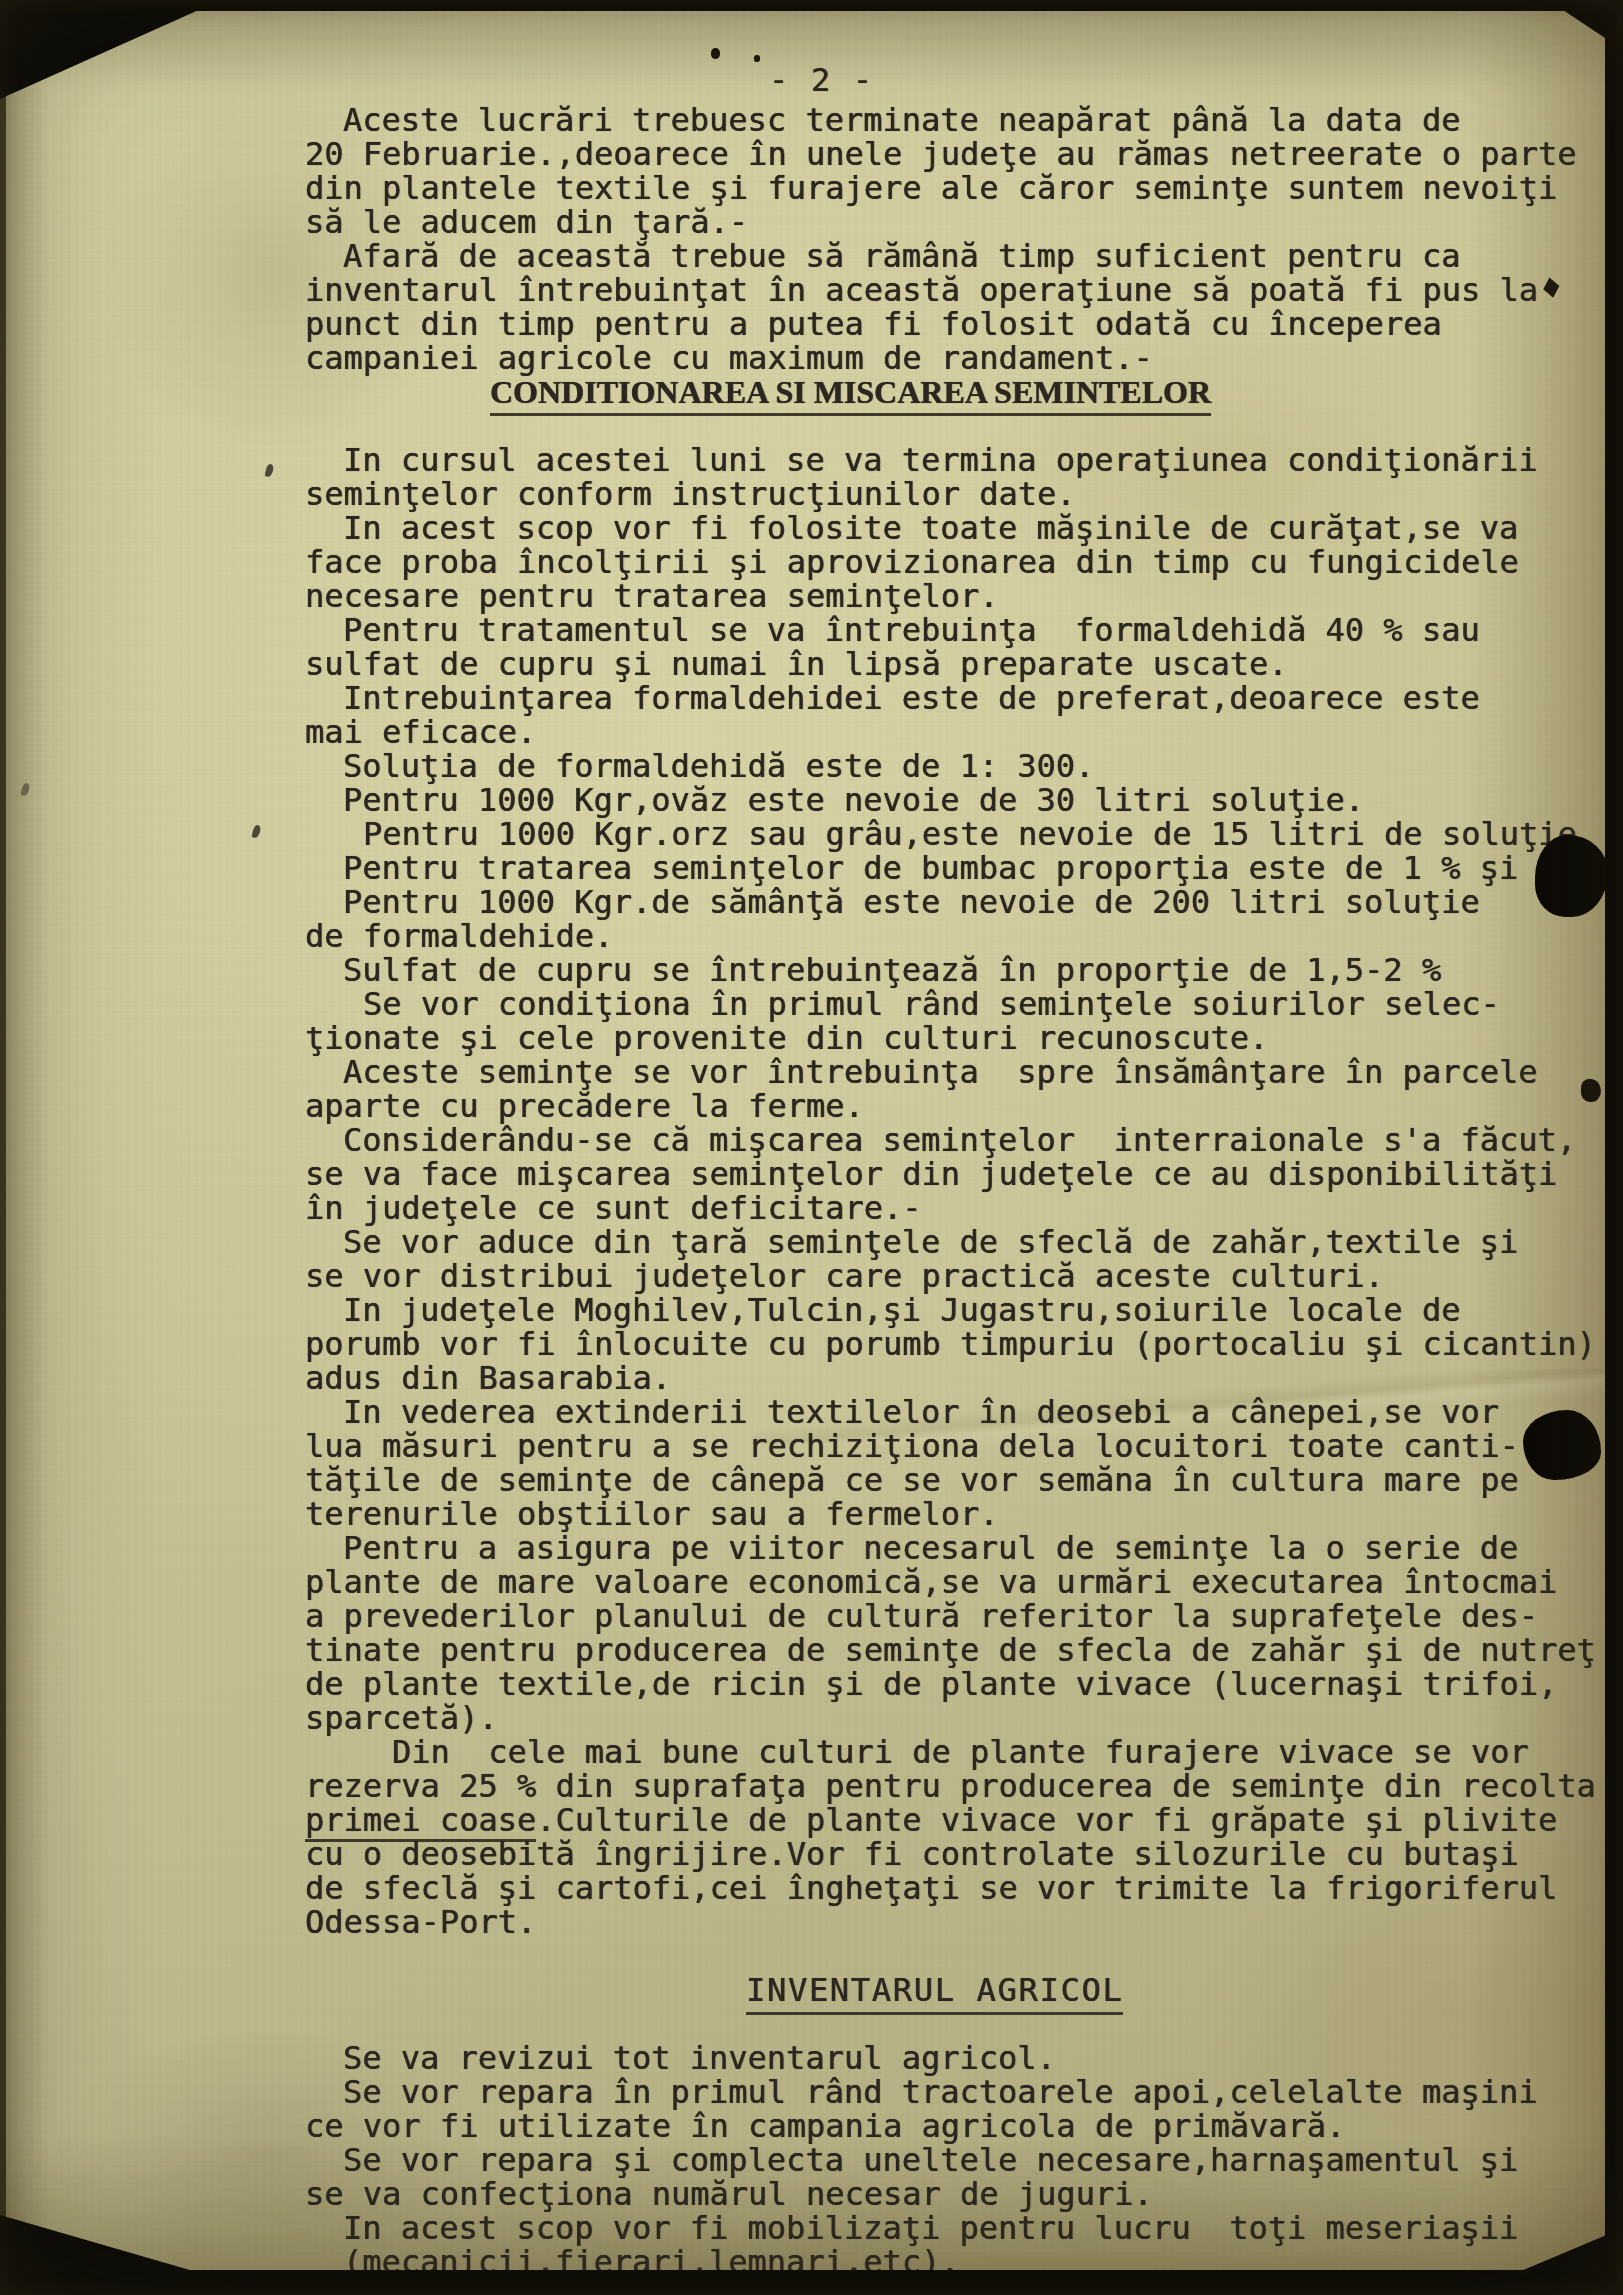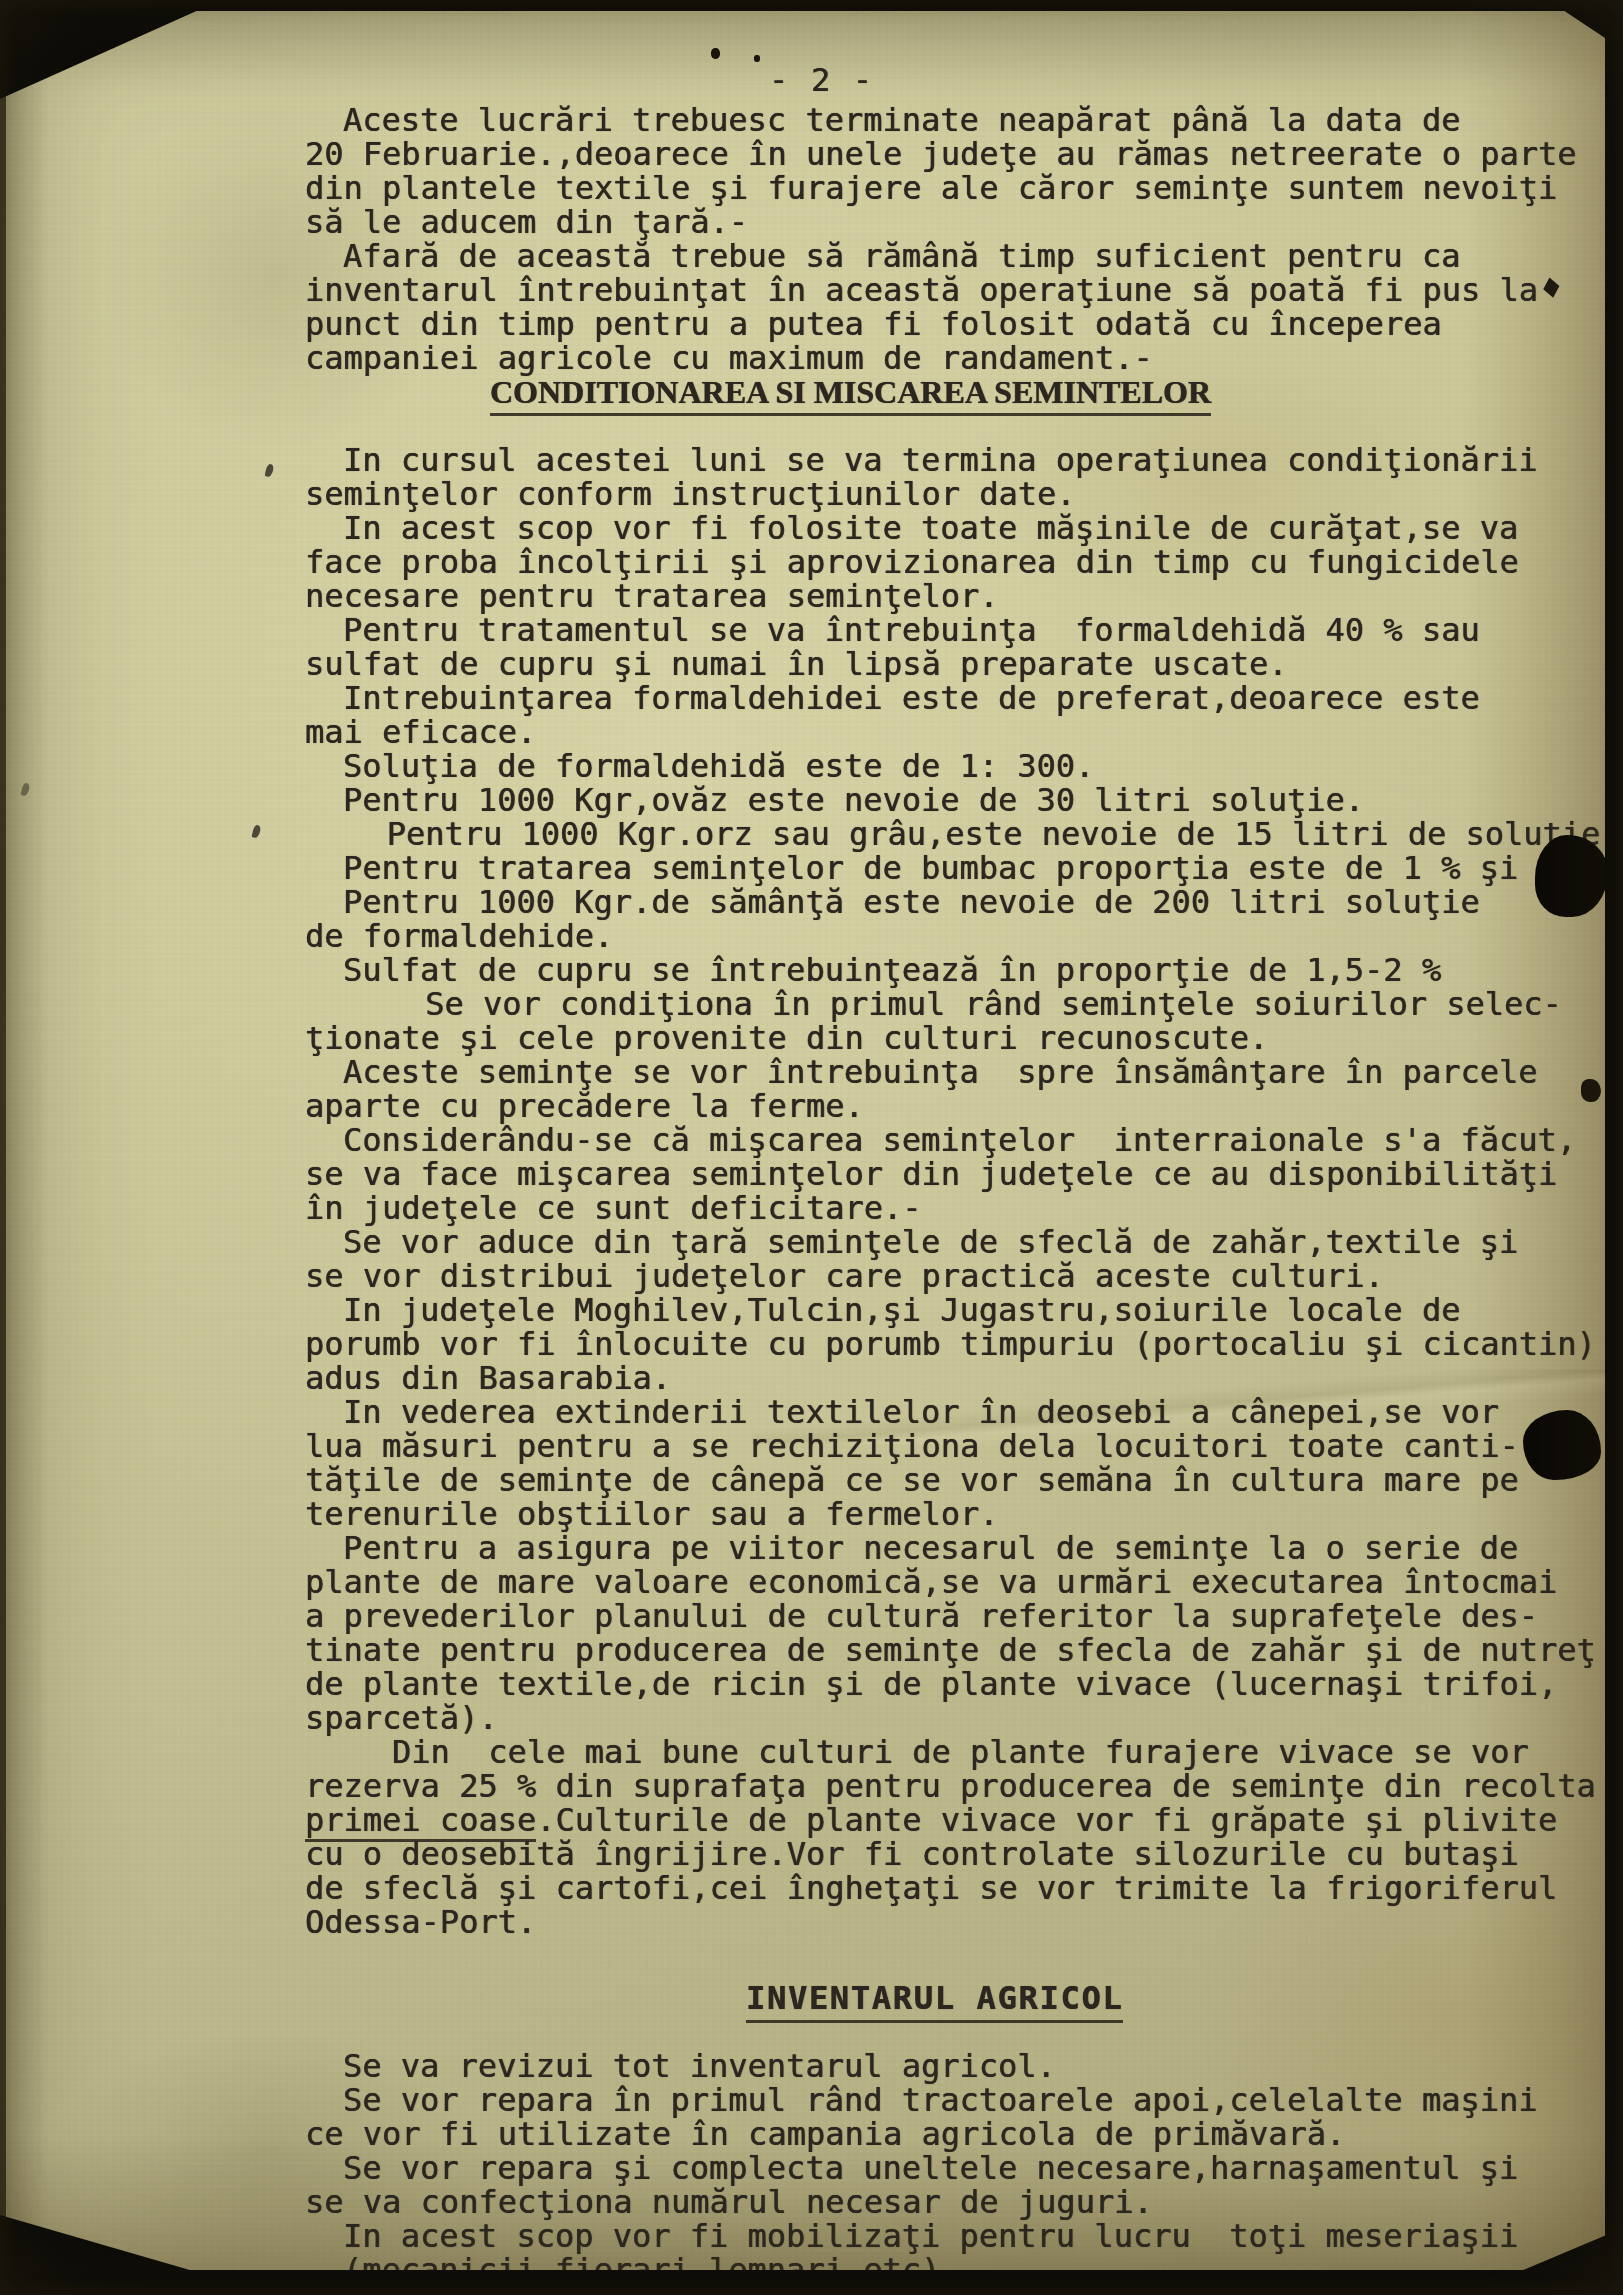--- a/index.html
+++ b/index.html
@@ -60,25 +60,25 @@
   .text-layer {
     position:absolute; left:305px; top:63px; width:1319px; z-index:2;
     color:#2b2720;
     font-size:32px; line-height:34px; white-space:pre;
     text-shadow:0.5px 0.4px 0.8px rgba(43,38,28,.78), -0.3px 0 0.3px rgba(43,38,28,.55);
   }
   .line     { height:34px; }
   .pagenum  { height:40px; padding-left:464px; letter-spacing:1.7px; }
   .flush    { padding-left:0; }
   .indent   { padding-left:38px; }
-  .indent2  { padding-left:58px;text-align:center; }
+  .indent2  { padding-left:58px; }
   .indent3  { padding-left:87px; }
   .blank    { height:34px; }
   .heading1 { padding-left:185px; font-weight:bold;font-family:Liberation Serif, serif; }
-  .heading2 { padding-left:441px; font-weight:bold; letter-spacing:1.7px;margin-top:8px; }
+  .heading2 { padding-left:441px; font-weight:normal; letter-spacing:1.7px; }
   .heading-text { border-bottom:3.3px solid rgba(43,38,28,.88); padding-bottom:2.5px; }
   .u-part   { border-bottom:3.3px solid rgba(43,38,28,.88);margin-top:48px; }
   
   .vignette { position:absolute; inset:0; z-index:5; pointer-events:none;
     box-shadow:inset 0 0 134px rgba(60,50,22,.40), inset 0 0 22px rgba(40,32,12,.30); }
 </style>
 </head>
 <body>
 
 <div id="scan">

